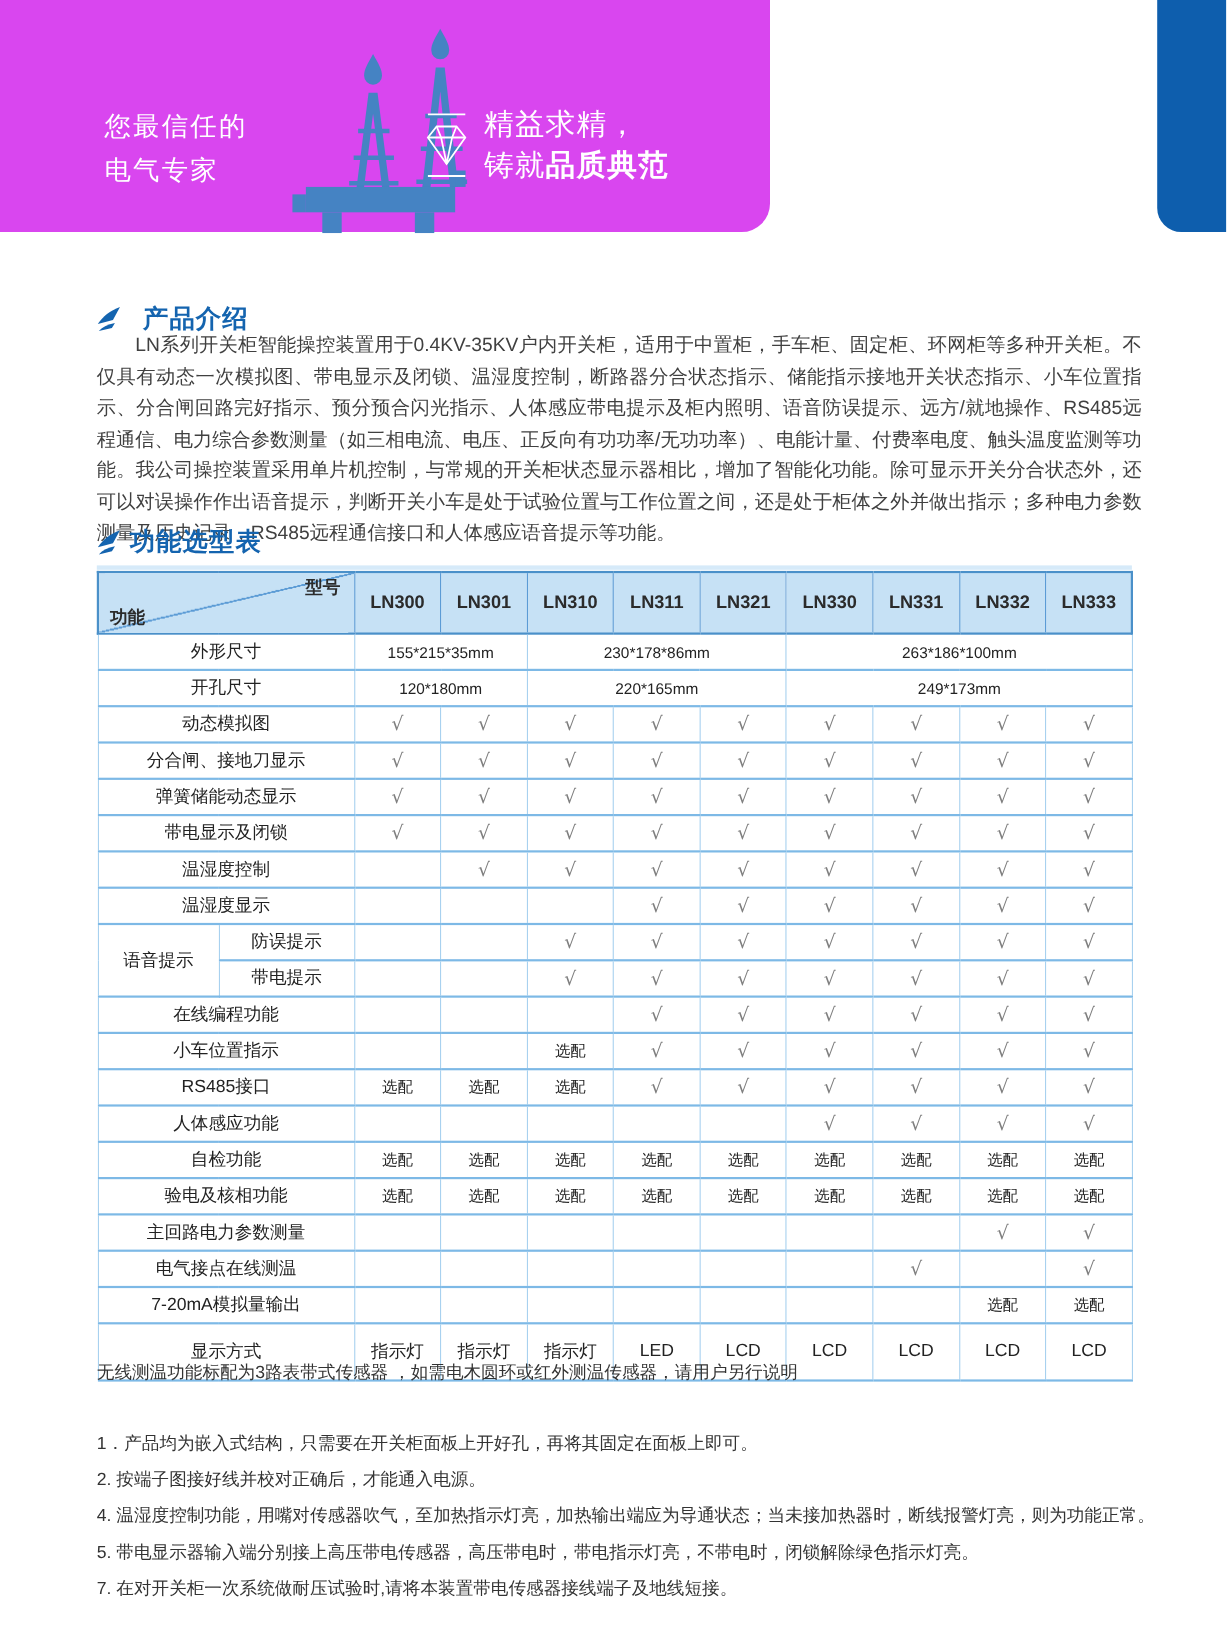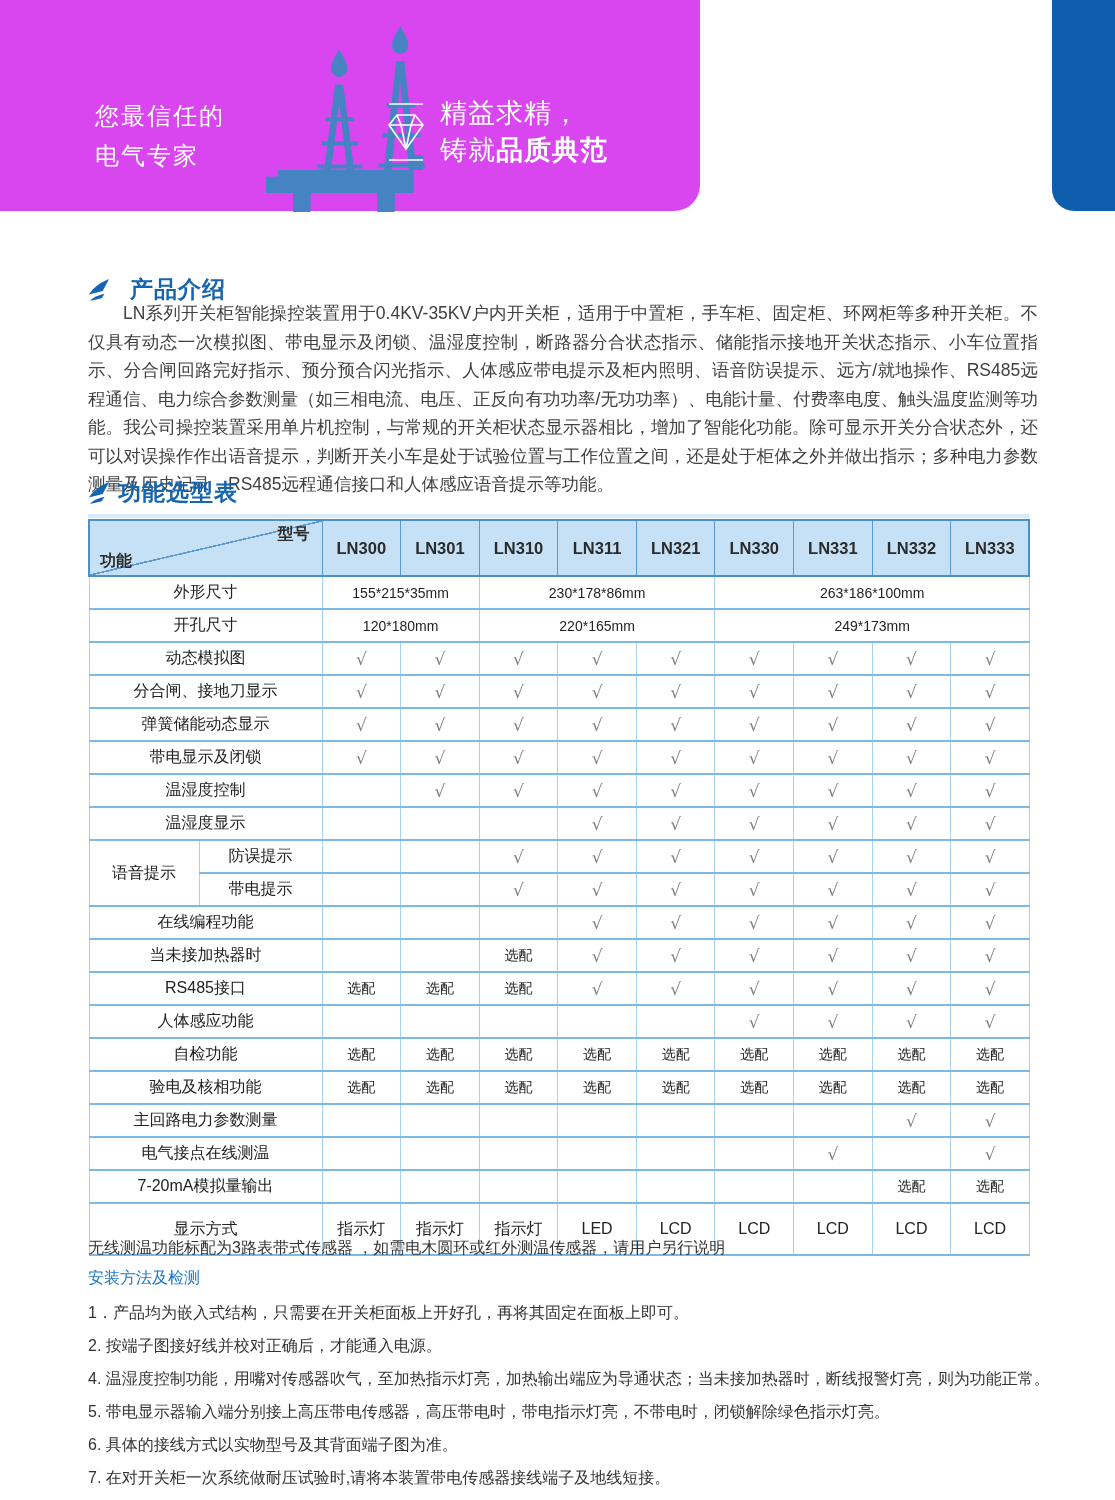--- a/index.html
+++ b/index.html
@@ -269,21 +269,21 @@
             <td></td>
             <td></td>
             <td class="chk">√</td>
             <td class="chk">√</td>
             <td class="chk">√</td>
             <td class="chk">√</td>
             <td class="chk">√</td>
             <td class="chk">√</td>
           </tr>
           <tr>
-            <td class="rowlabel" colspan="2">当未接加热器时</td>
+            <td class="rowlabel" colspan="2">小车位置指示</td>
             <td></td>
             <td></td>
             <td class="opt">选配</td>
             <td class="chk">√</td>
             <td class="chk">√</td>
             <td class="chk">√</td>
             <td class="chk">√</td>
             <td class="chk">√</td>
             <td class="chk">√</td>
           </tr>
@@ -381,23 +381,21 @@
             <td class="disp">LCD</td>
             <td class="disp">LCD</td>
             <td class="disp">LCD</td>
             <td class="disp">LCD</td>
           </tr>
         </tbody>
     </table>
   </div>
 
   <div class="note-line" style="top:1238px;">无线测温功能标配为3路表带式传感器 ，如需电木圆环或红外测温传感器，请用户另行说明</div>
-  <div class="note-line note-sub" style="top:1268px;">安装方法及检测</div>
   <div class="note-items">
     <div>1．产品均为嵌入式结构，只需要在开关柜面板上开好孔，再将其固定在面板上即可。</div>
     <div>2. 按端子图接好线并校对正确后，才能通入电源。</div>
     <div>4. 温湿度控制功能，用嘴对传感器吹气，至加热指示灯亮，加热输出端应为导通状态；当未接加热器时，断线报警灯亮，则为功能正常。</div>
     <div>5. 带电显示器输入端分别接上高压带电传感器，高压带电时，带电指示灯亮，不带电时，闭锁解除绿色指示灯亮。</div>
-    <div>6. 具体的接线方式以实物型号及其背面端子图为准。</div>
     <div>7. 在对开关柜一次系统做耐压试验时,请将本装置带电传感器接线端子及地线短接。</div>
   </div>
 
 </div>
 
 </body></html>

